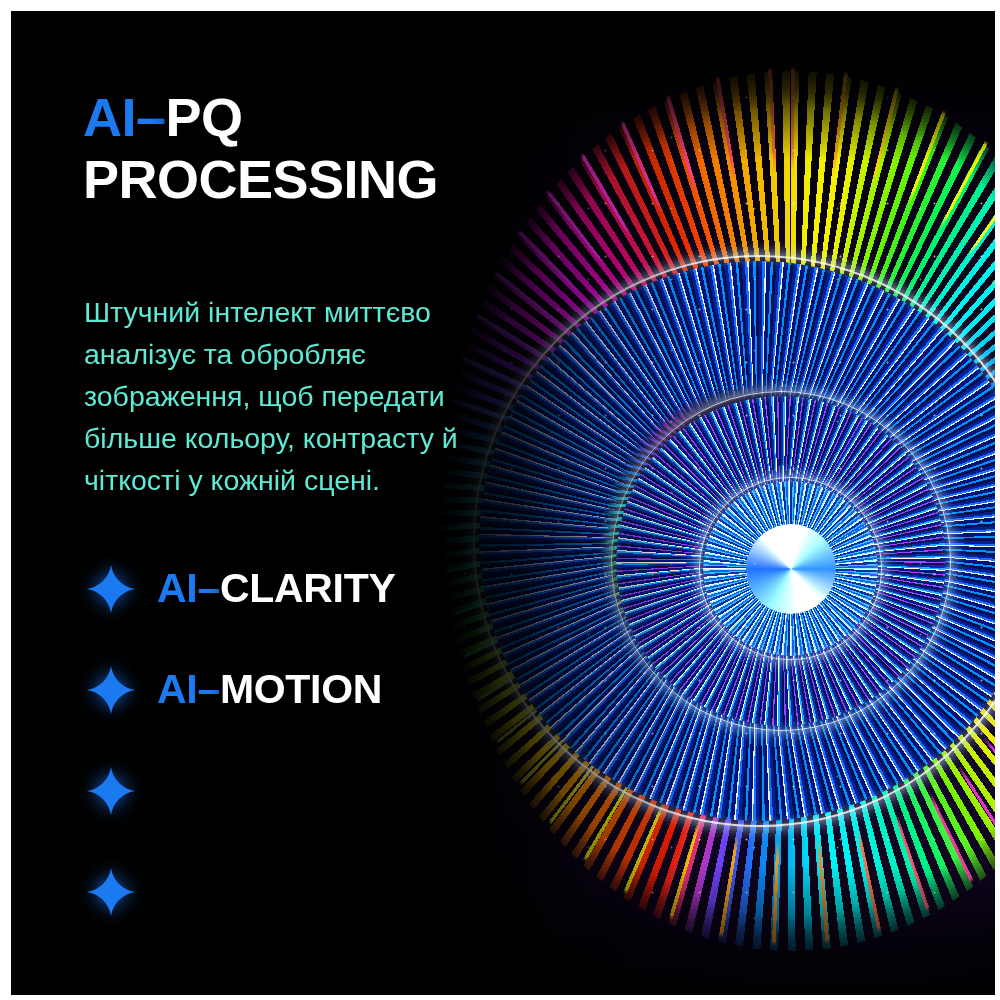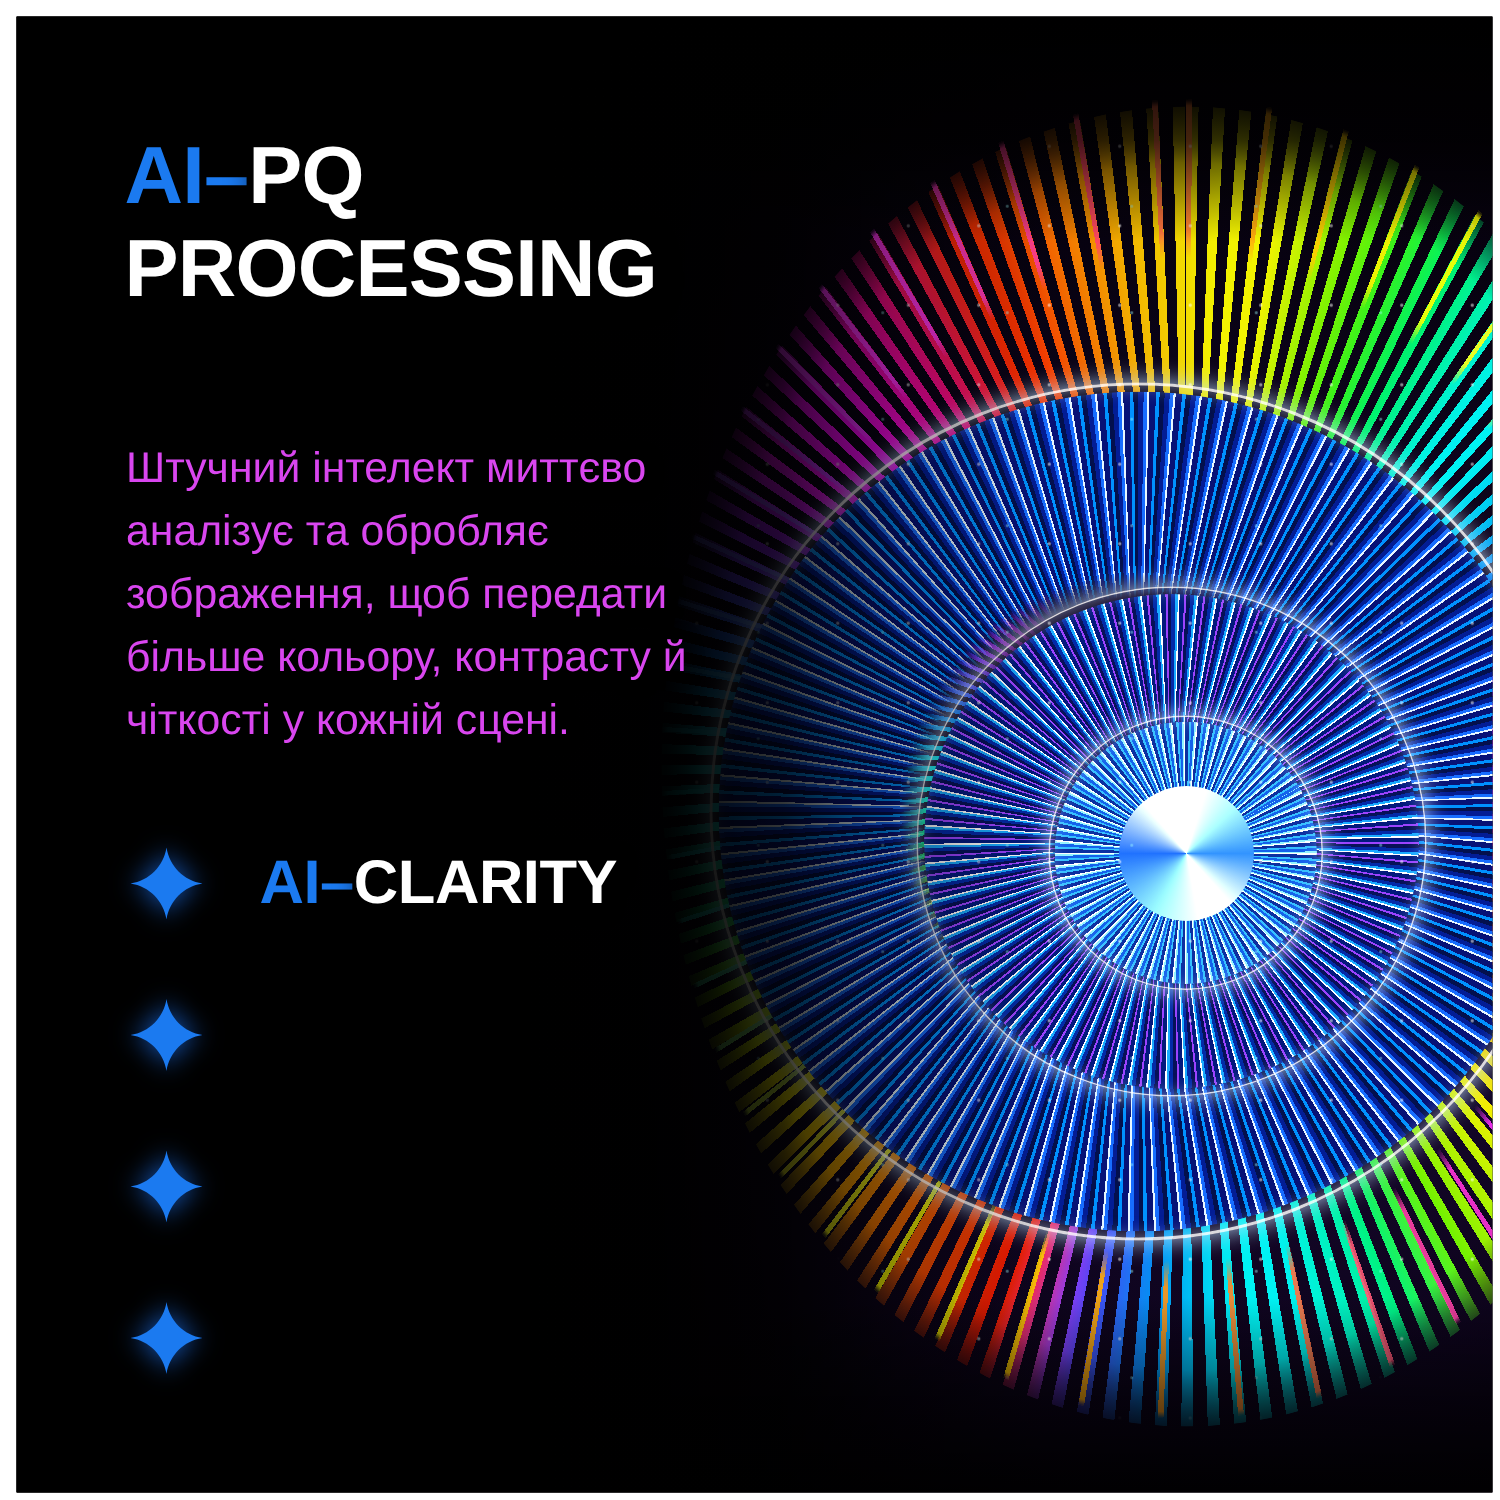--- a/index.html
+++ b/index.html
@@ -185,35 +185,35 @@
   }
   #headline .accent { color:#1B7AF0; }
 
   #description {
     position:absolute;
     left:73px; top:281px;
     width:450px;
     font-size:28.5px;
     font-weight:400;
     line-height:1.47;
-    color:#d946ef;
+    color:#5eead4;
     text-shadow:0 1px 12px rgba(0,0,0,0.95);
   }
 
   #feature-list {
     position:absolute;
     left:76px; top:527px;
     width:520px;
     list-style:none;
   }
   .feature-item {
     display:flex;
     align-items:center;
     height:101px;
-    gap:38px;
+    gap:22px;
   }
   .sparkle-icon {
     flex:0 0 auto;
     width:48px; height:48px;
     display:block;
     filter:drop-shadow(0 0 9px rgba(30,120,255,0.75));
   }
   .feature-label {
     font-size:41px;
     font-weight:700;
@@ -260,20 +260,21 @@
         <svg class="sparkle-icon" viewBox="0 0 100 100">
           <path d="M50 0 C54 26 74 46 100 50 C74 54 54 74 50 100 C46 74 26 54 0 50 C26 46 46 26 50 0 Z" fill="#1B7AF0"></path>
         </svg>
         <span class="feature-label"><span class="accent">AI–</span><span>CLARITY</span></span>
       </li>
 
       <li class="feature-item">
         <svg class="sparkle-icon" viewBox="0 0 100 100">
           <path d="M50 0 C54 26 74 46 100 50 C74 54 54 74 50 100 C46 74 26 54 0 50 C26 46 46 26 50 0 Z" fill="#1B7AF0"></path>
         </svg>
+        <span class="feature-label"><span class="accent">AI–</span><span>MOTION</span></span>
       </li>
 
       <li class="feature-item">
         <svg class="sparkle-icon" viewBox="0 0 100 100">
           <path d="M50 0 C54 26 74 46 100 50 C74 54 54 74 50 100 C46 74 26 54 0 50 C26 46 46 26 50 0 Z" fill="#1B7AF0"></path>
         </svg>
       </li>
 
       <li class="feature-item">
         <svg class="sparkle-icon" viewBox="0 0 100 100">

